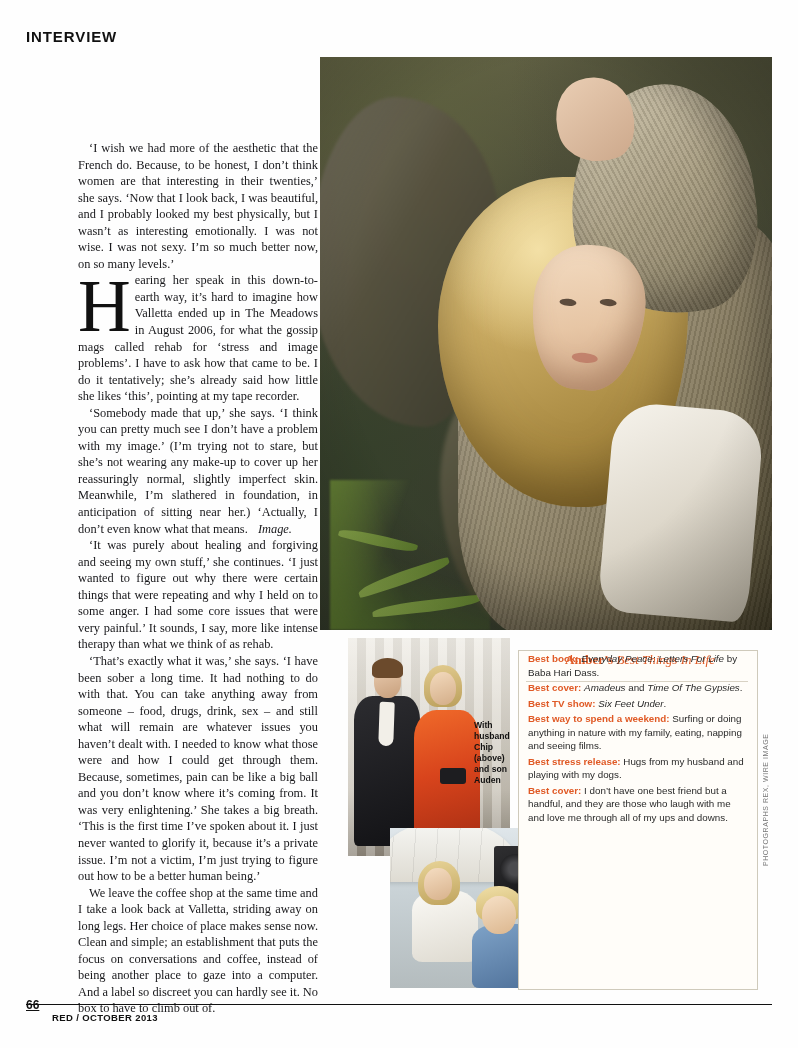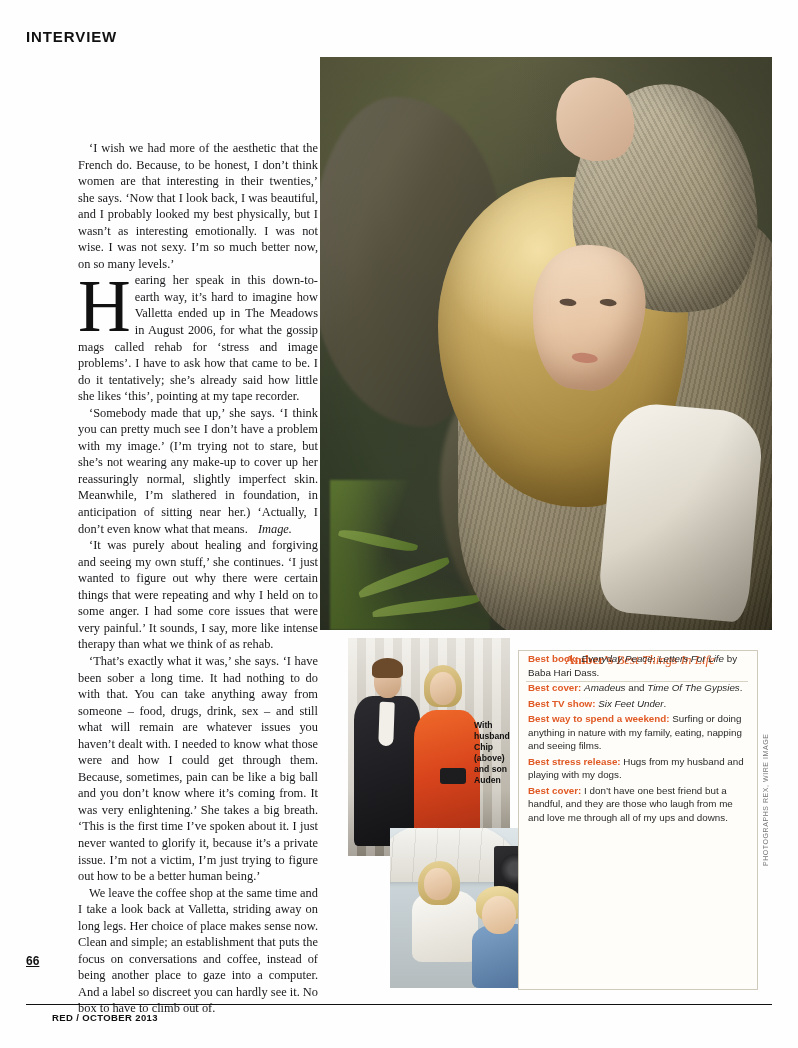--- a/index.html
+++ b/index.html
@@ -380,21 +380,21 @@
     position: absolute;
     left: 26px;
     top: 1004px;
     width: 746px;
     height: 1px;
     background: #111;
   }
   .folio {
     position: absolute;
     left: 26px;
-    top: 954px;
+    top: 998px;
     font-family: "Liberation Sans", sans-serif;
     font-weight: bold;
     font-size: 12px;
     color: #111;
     text-decoration: underline;
   }
   .footer-text {
     position: absolute;
     left: 52px;
     top: 1012px;
@@ -498,21 +498,21 @@
     <div class="sb-item">
       <span class="sb-label">Best way to spend a weekend:</span>
       <span>Surfing or doing anything in nature with my family, eating, napping and seeing films.</span>
     </div>
     <div class="sb-item">
       <span class="sb-label">Best stress release:</span>
       <span>Hugs from my husband and playing with my dogs.</span>
     </div>
     <div class="sb-item">
       <span class="sb-label">Best cover:</span>
-      <span>I don’t have one best friend but a handful, and they are those who laugh from me and love me through all of my ups and downs.</span>
+      <span>I don’t have one best friend but a handful, and they are those who laugh with me and love me through all of my ups and downs.</span>
     </div>
   </div>
 
   <div class="photo-credit">PHOTOGRAPHS REX, WIRE IMAGE</div>
 
   <div class="footer-rule"></div>
   <div class="folio">66</div>
   <div class="footer-text">RED / OCTOBER 2013</div>
 
 </div>

